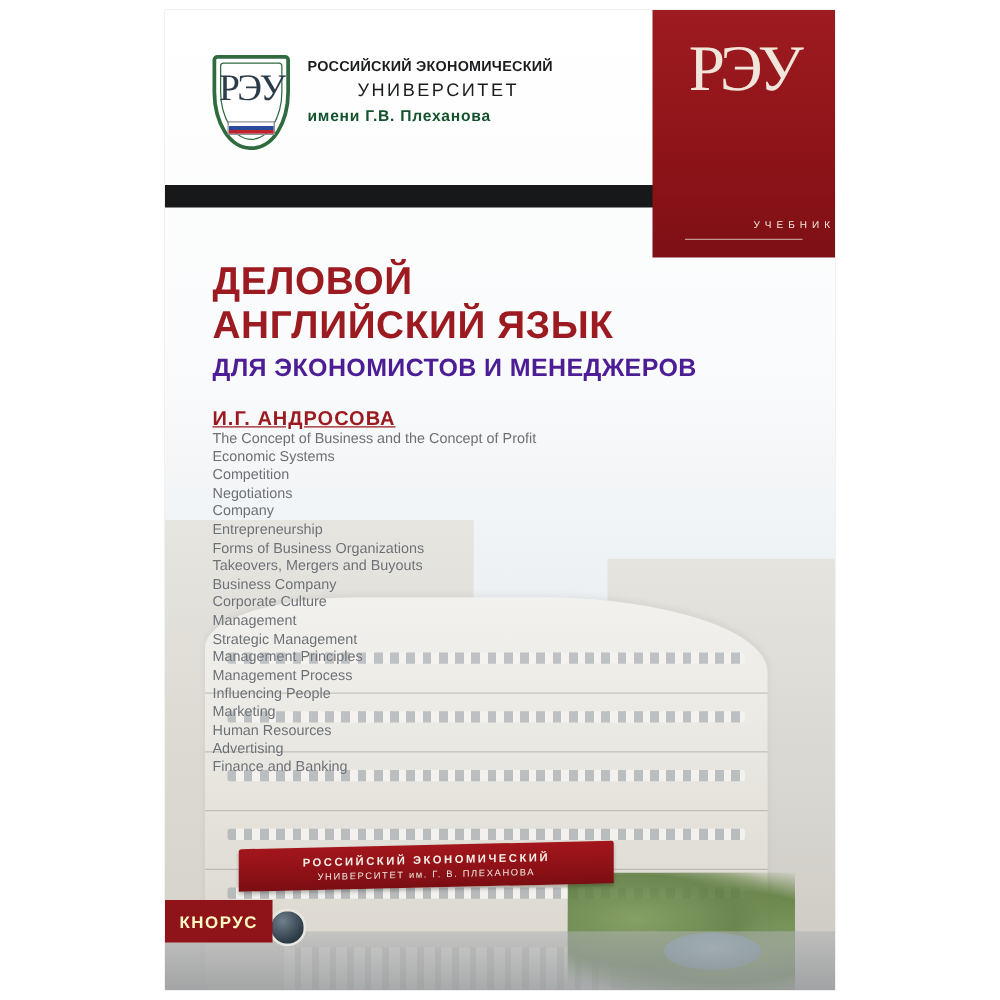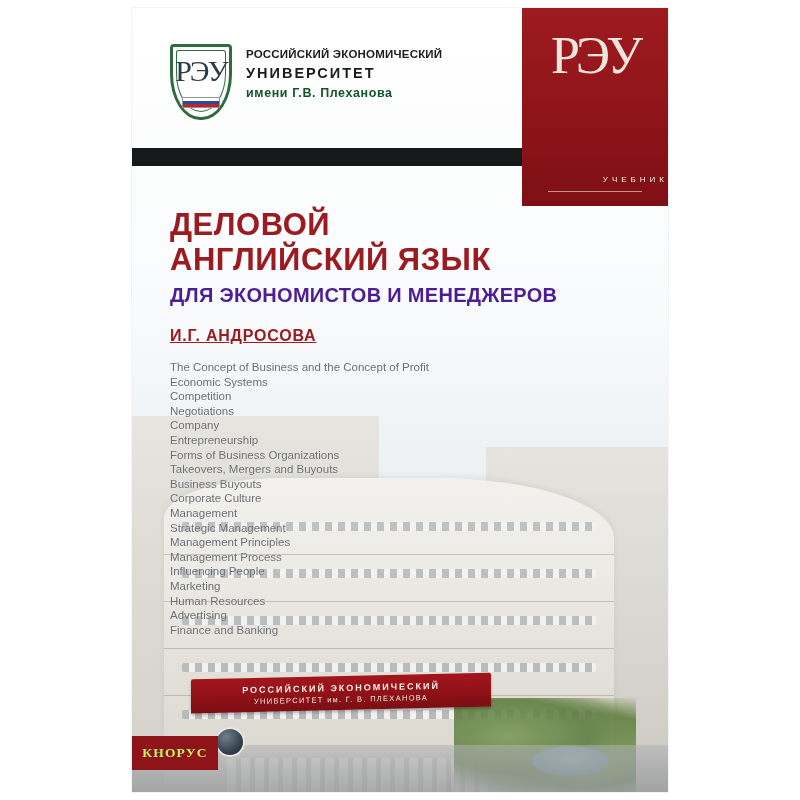--- a/index.html
+++ b/index.html
@@ -275,24 +275,25 @@
     padding-top: 4px;
   }
   .uni-text .l1 {
     font-size: 11.5px;
     font-weight: bold;
     color: #1b1c1e;
     letter-spacing: 0.2px;
   }
   .uni-text .l2 {
     font-size: 14.5px;
-    font-weight: bold;
+    font-weight: normal;
     color: #1b1c1e;
     letter-spacing: 2px;
     margin-top: 5px;
+    margin-left: 40px;
   }
   .uni-text .l3 {
     font-size: 12.5px;
     font-weight: bold;
     color: #14532d;
     letter-spacing: 0.6px;
     margin-top: 5px;
   }
 
   
@@ -323,52 +324,51 @@
     font-weight: bold;
     margin-top: 20px;
     letter-spacing: 0.8px;
     text-decoration: underline;
   }
 
   
   .contents {
     position: absolute;
     left: 38px;
-    top: 352px;
+    top: 336px;
     width: 420px;
   }
   .contents li {
     list-style: none;
     color: #6c6f74;
     font-size: 11.5px;
     line-height: 14.6px;
     white-space: nowrap;
     text-shadow: 0 0 1px rgba(255,255,255,0.6);
   }
   .contents ul {
     margin: 0;
     padding: 0;
   }
 
   
   .publisher {
     position: absolute;
     left: 0;
-    bottom: 22px;
+    bottom: 38px;
     width: 86px;
     height: 34px;
     background: #8e1419;
-    color: #bef264;
+    color: #fef9c3;
     font-size: 13.5px;
     font-weight: bold;
     letter-spacing: 1.2px;
     display: flex;
     align-items: center;
     justify-content: center;
-    font-family: Liberation Serif, serif;
   }
 </style>
 </head>
 <body>
 
 <div class="cover">
 
   <div class="photo">
     <div class="sky"></div>
     <div class="backblock"></div>
@@ -430,21 +430,21 @@
   <div class="contents">
     <ul>
       <li>The Concept of Business and the Concept of Profit</li>
       <li>Economic Systems</li>
       <li>Competition</li>
       <li>Negotiations</li>
       <li>Company</li>
       <li>Entrepreneurship</li>
       <li>Forms of Business Organizations</li>
       <li>Takeovers, Mergers and Buyouts</li>
-      <li>Business Buyouts</li>
+      <li>Business Company</li>
       <li>Corporate Culture</li>
       <li>Management</li>
       <li>Strategic Management</li>
       <li>Management Principles</li>
       <li>Management Process</li>
       <li>Influencing People</li>
       <li>Marketing</li>
       <li>Human Resources</li>
       <li>Advertising</li>
       <li>Finance and Banking</li>

